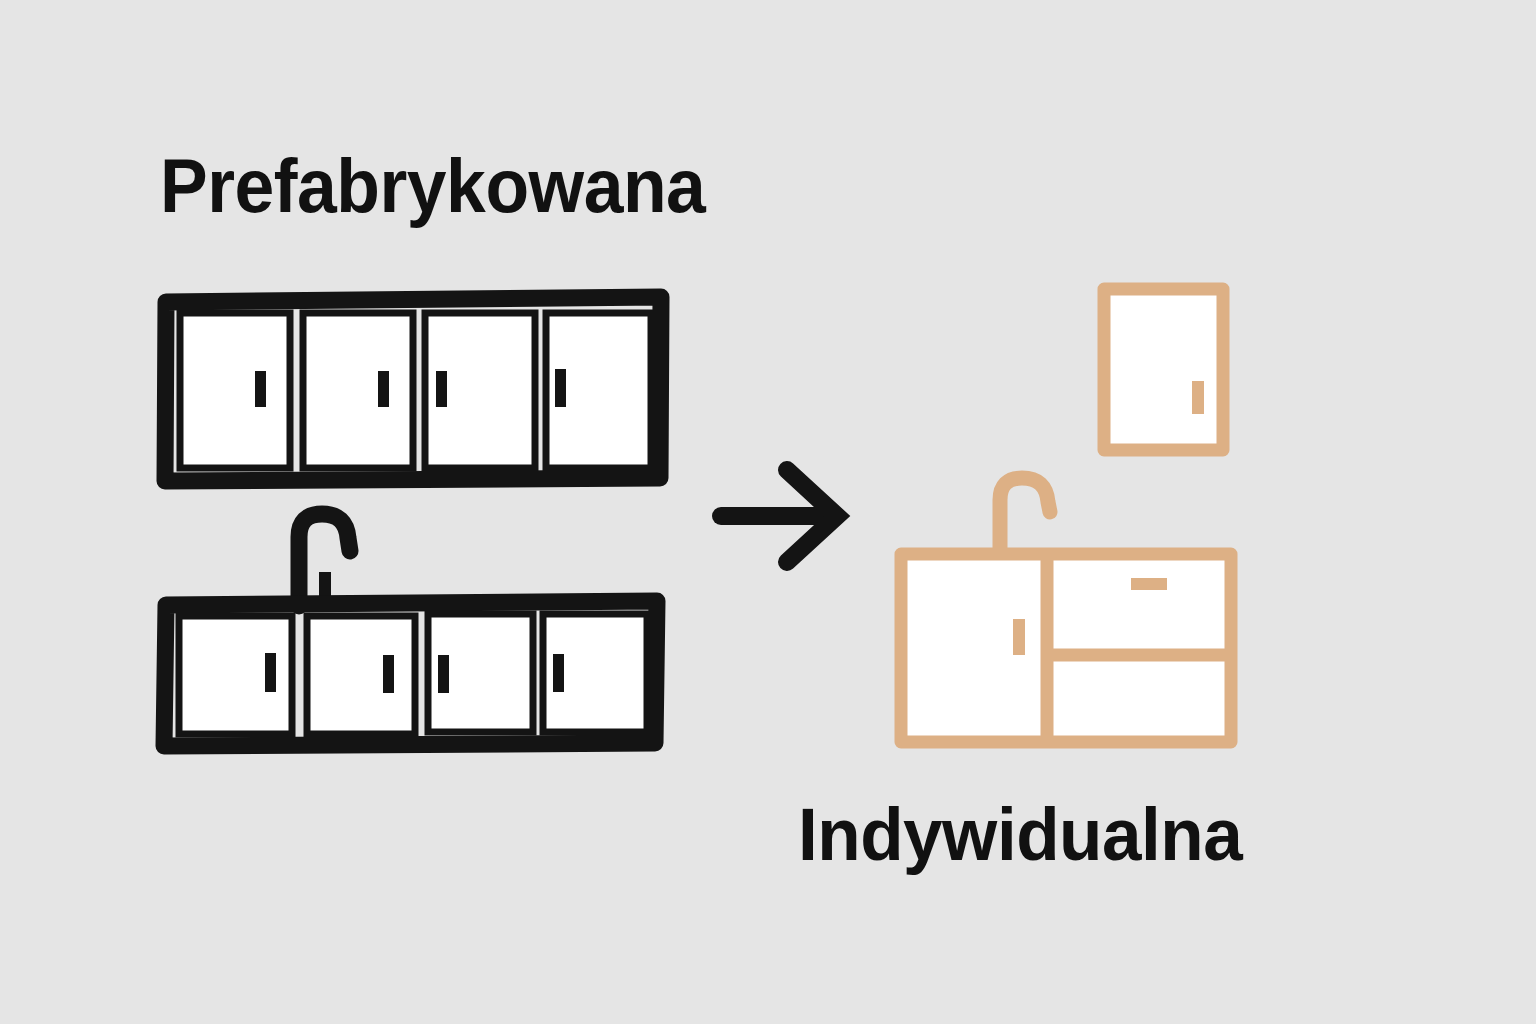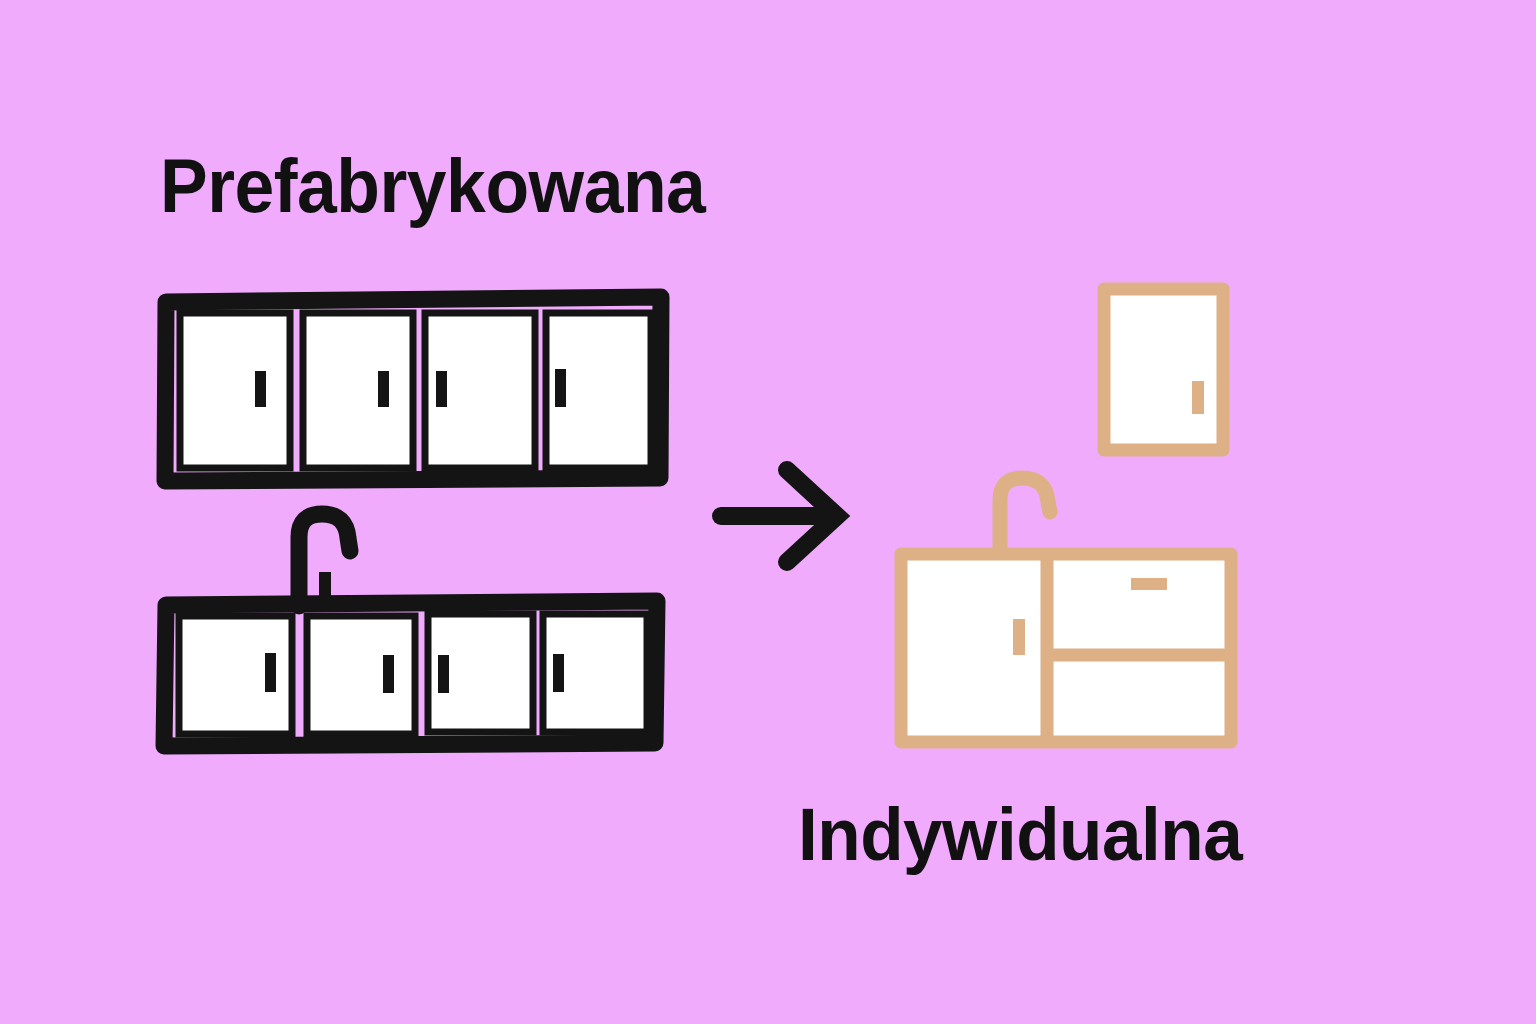--- a/index.html
+++ b/index.html
@@ -8,21 +8,21 @@
     padding: 0;
     background: #ffffff;
   }
   body {
     font-family: "Liberation Sans", sans-serif;
   }
   #canvas {
     position: relative;
     width: 1536px;
     height: 1024px;
-    background: #f0abfc;
+    background: #e5e5e5;
     overflow: hidden;
   }
   .label {
     position: absolute;
     font-family: "Liberation Sans", sans-serif;
     font-weight: bold;
     color: #111111;
     letter-spacing: -0.5px;
     white-space: nowrap;
     line-height: 1;

